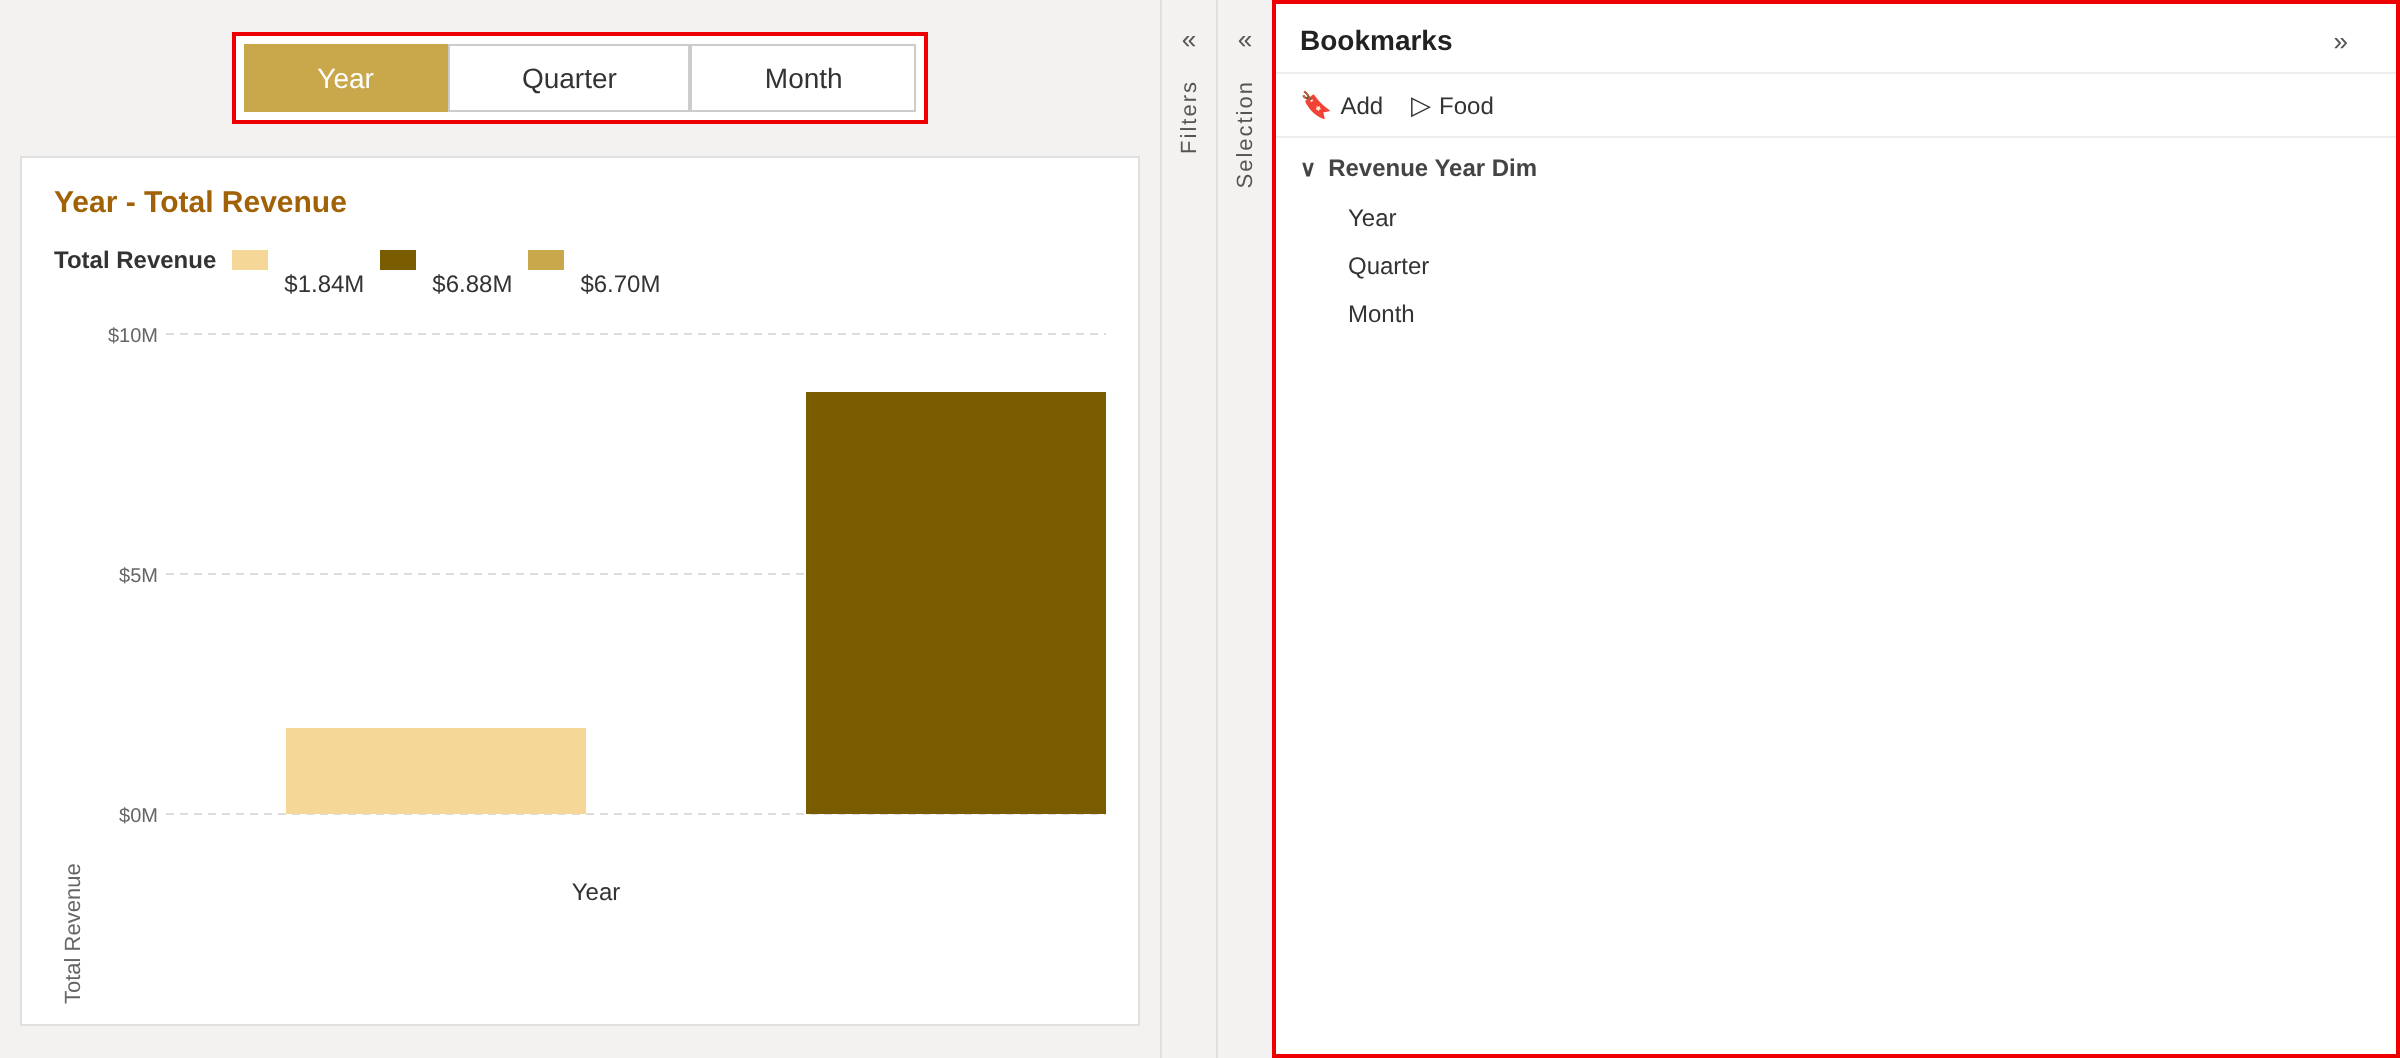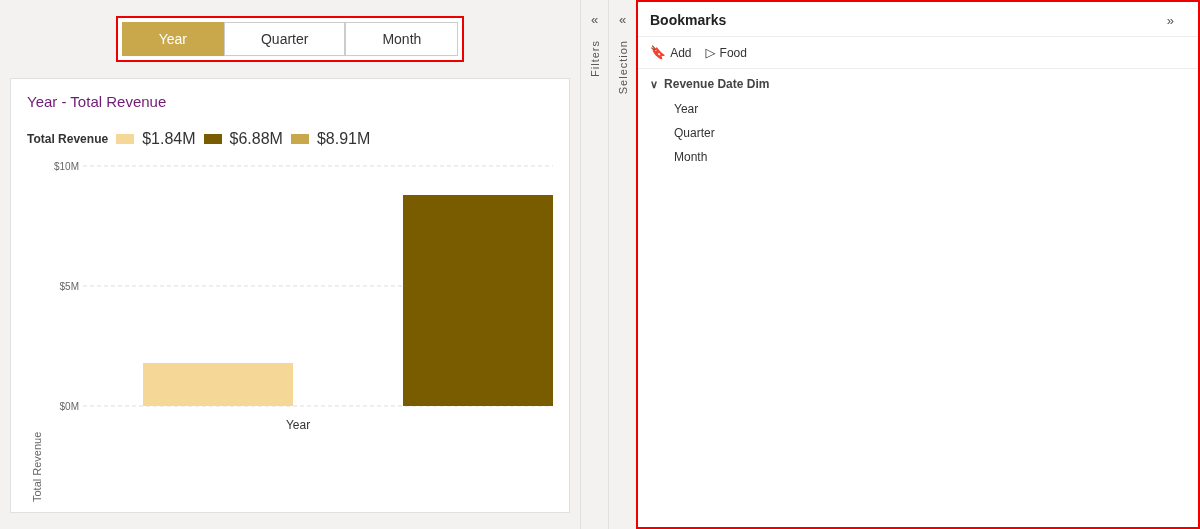--- a/index.html
+++ b/index.html
@@ -59,23 +59,23 @@
       border: 1px solid #e0e0e0;
       flex: 1;
       padding: 14px 16px 10px 16px;
       display: flex;
       flex-direction: column;
       margin-bottom: 6px;
     }
 
     .chart-title {
       font-size: 15px;
-      font-weight: 400;
-      color: #701a75;
-      margin-bottom: 20px;
+      font-weight: 700;
+      color: #a16207;
+      margin-bottom: 0;
     }
 
     .legend-row {
       display: flex;
       align-items: center;
       gap: 8px;
       margin-bottom: 8px;
       font-size: 12px;
       color: #333;
     }
@@ -85,22 +85,23 @@
       font-size: 12px;
     }
 
     .legend-swatch {
       width: 18px;
       height: 10px;
       display: inline-block;
     }
 
     .legend-value {
-      font-size: 16px;
-      color: #333;
+      font-size: 12px;
+      color: #333;
+      margin-top: 25px;
     }
 
     
     .chart-area {
       flex: 1;
       display: flex;
       flex-direction: row;
       position: relative;
     }
 
@@ -113,20 +114,21 @@
       align-items: center;
       padding-right: 4px;
       white-space: nowrap;
     }
 
     .chart-inner {
       flex: 1;
       display: flex;
       flex-direction: column;
       position: relative;
+      gap: 20px;
     }
 
     .x-axis-label {
       text-align: center;
       font-size: 12px;
       color: #333;
       font-weight: 500;
       margin-top: 2px;
     }
 
@@ -250,21 +252,21 @@
   <div class="chart-card">
     <div class="chart-title">Year - Total Revenue</div>
 
     <div class="legend-row">
       <span class="legend-label">Total Revenue</span>
       <span class="legend-swatch" style="background:#f5d898;"></span>
       <span class="legend-value">$1.84M</span>
       <span class="legend-swatch" style="background:#7a5c00;"></span>
       <span class="legend-value">$6.88M</span>
       <span class="legend-swatch" style="background:#c9a84c;"></span>
-      <span class="legend-value">$8.91M</span>
+      <span class="legend-value">$6.70M</span>
     </div>
 
     <div class="chart-area">
       <div class="y-axis-label">Total Revenue</div>
       <div class="chart-inner">
 
         <svg style="width:100%;height:260px;display:block;">
 
           <line x1="40" y1="10" x2="860" y2="10" stroke="#ddd" stroke-dasharray="4,3"></line>
           <line x1="40" y1="130" x2="860" y2="130" stroke="#ddd" stroke-dasharray="4,3"></line>
@@ -313,19 +315,19 @@
       <span>Add</span>
     </button>
     <button class="bookmark-action-btn">
       <span style="font-size:13px;">▷</span>
       <span>Food</span>
     </button>
   </div>
   <div class="bookmark-section">
     <div class="bookmark-section-header">
       <span style="font-size:11px;">∨</span>
-      <span>Revenue Date Dim</span>
+      <span>Revenue Year Dim</span>
     </div>
     <div class="bookmark-item">Year</div>
     <div class="bookmark-item">Quarter</div>
     <div class="bookmark-item">Month</div>
   </div>
 </div>
 
 </body></html>

